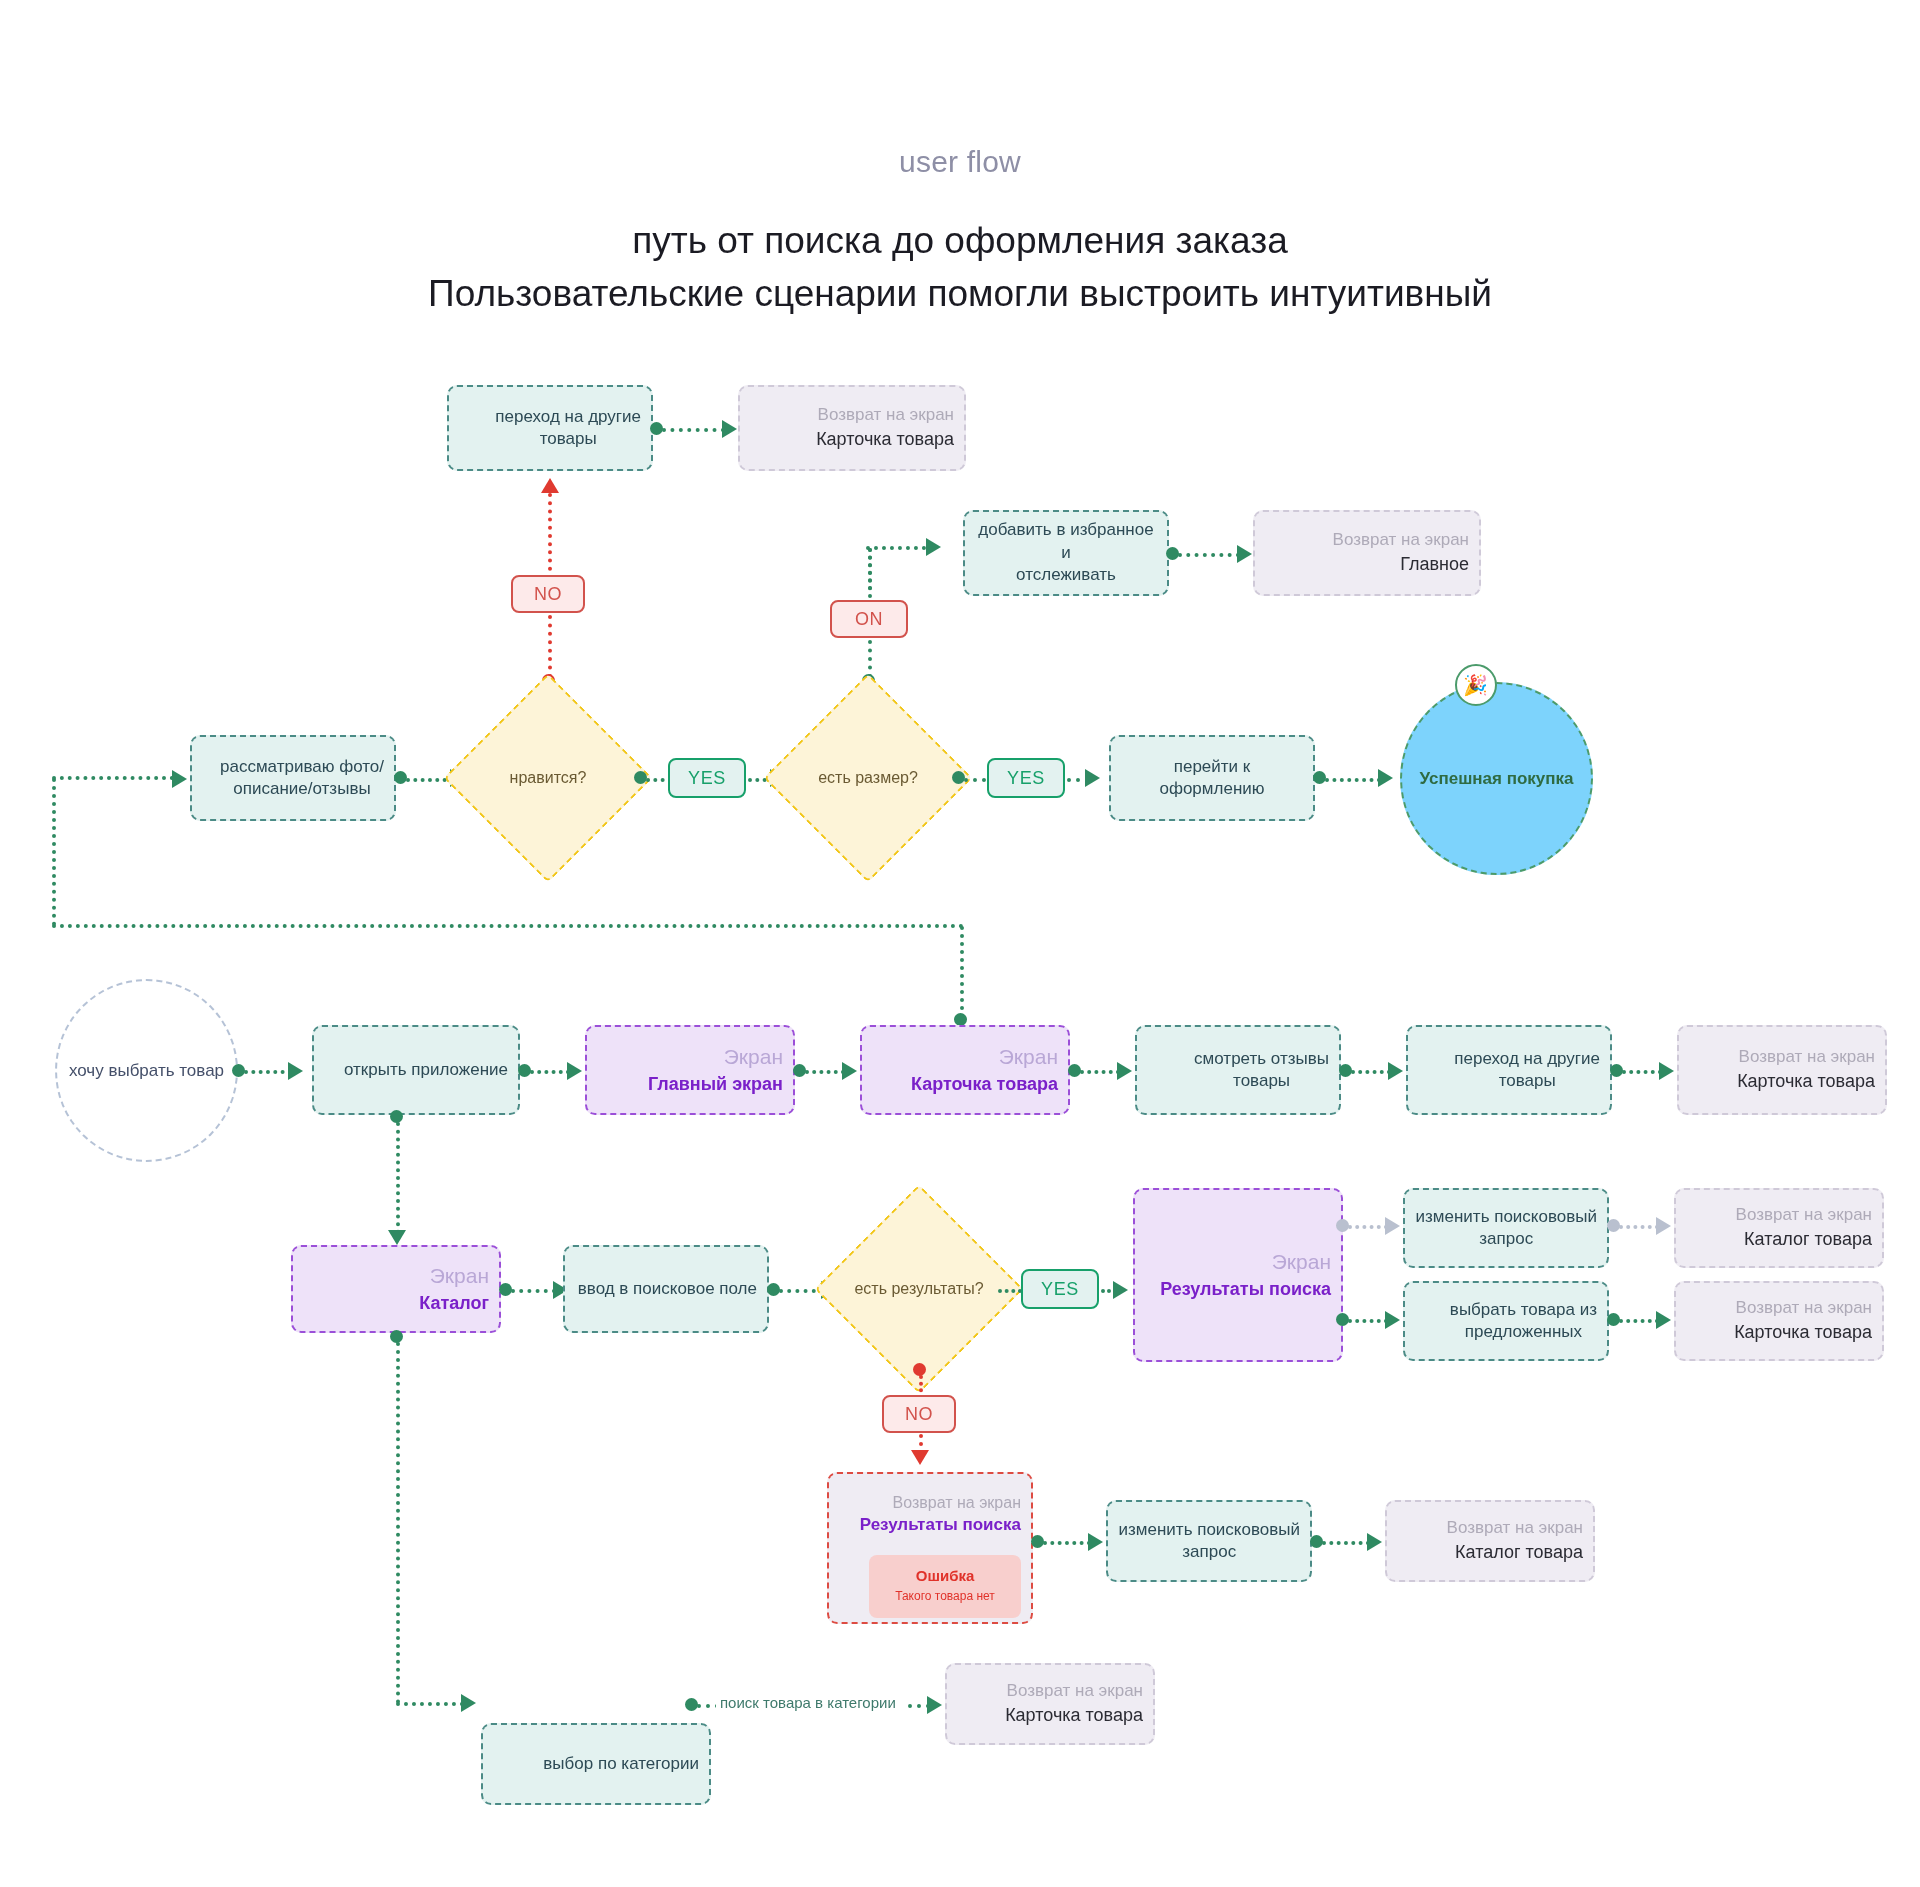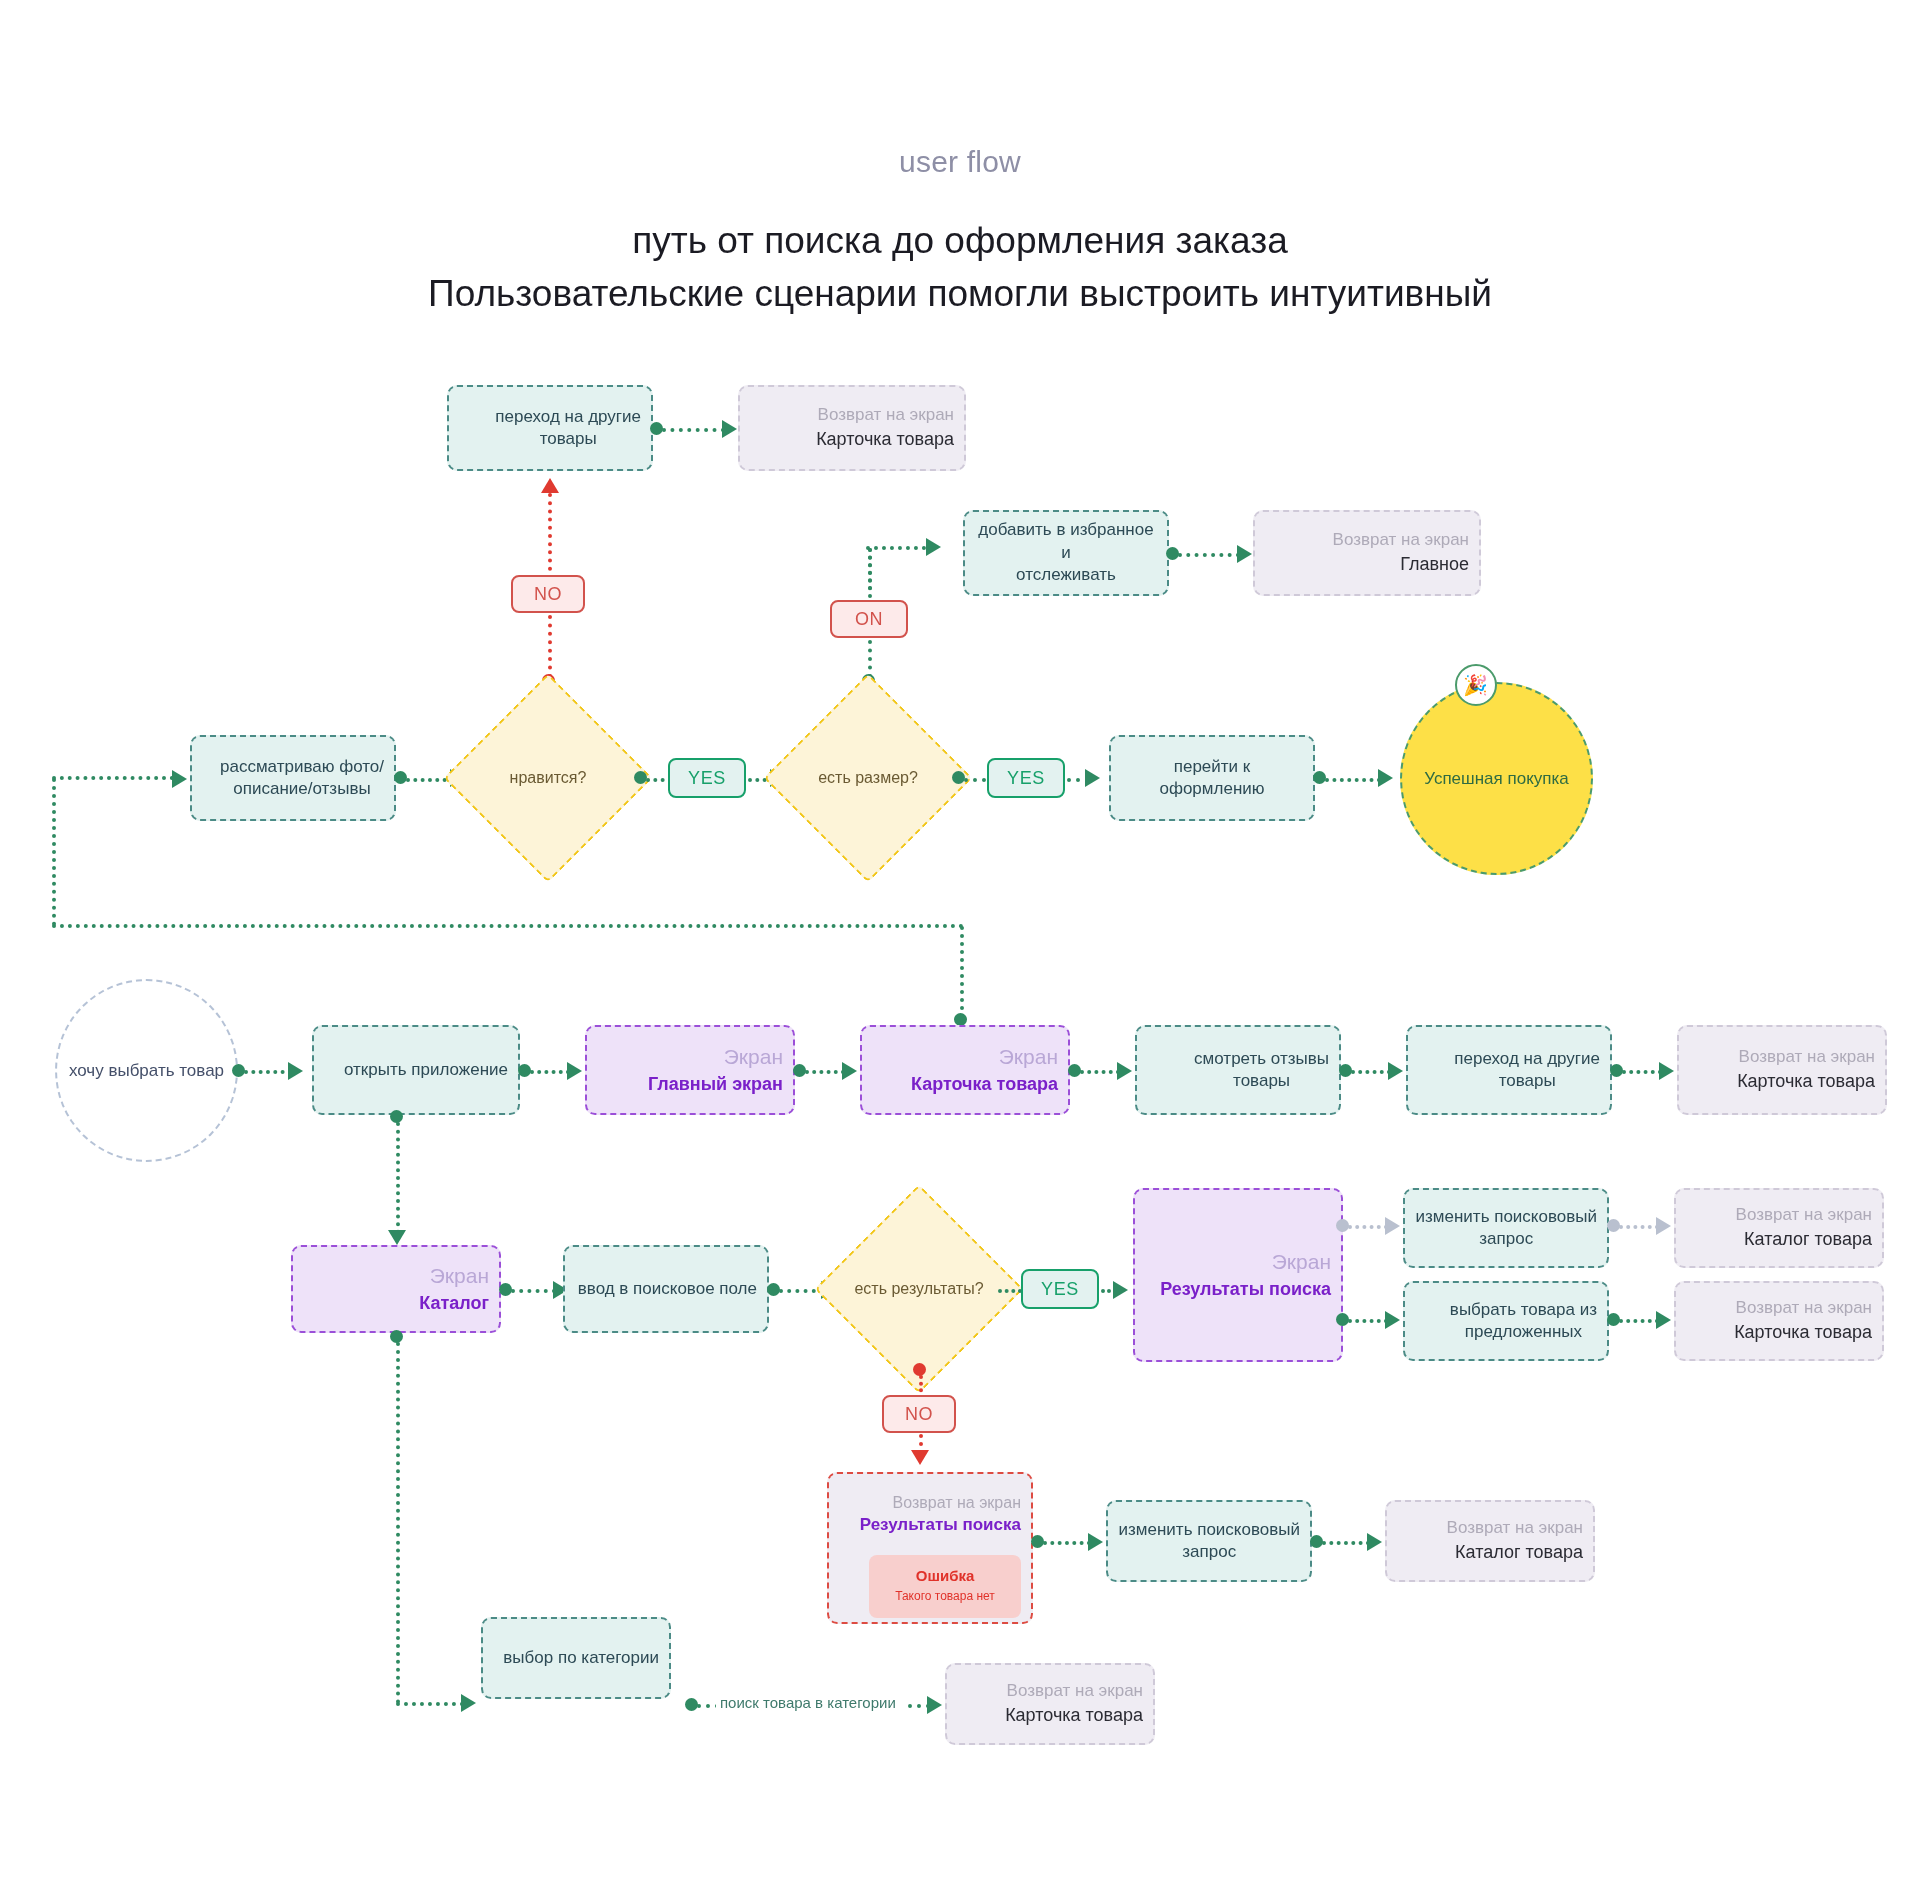--- a/index.html
+++ b/index.html
@@ -82,21 +82,21 @@
     font-size: 16px; color: #6a5a33; text-align: center;
   }
 
   
   .circle {
     position: absolute; border-radius: 50%;
     display: flex; align-items: center; justify-content: center;
     text-align: center; font-size: 17px;
   }
   .c-start { border: 2px dashed #b5c2d6; background: #fff; color: #45506a; }
-  .c-end   { border: 2px dashed #4b9b6b; background: #fde047; color: #2f6b42; }
+  .c-end   { border: 2px dashed #4b9b6b; background: #7dd3fc; color: #2f6b42; font-weight: bold; }
   .badge-emoji {
     position: absolute; width: 42px; height: 42px; border-radius: 50%;
     background: #fff; border: 2px solid #4b9b6b;
     display: flex; align-items: center; justify-content: center;
     font-size: 20px; line-height: 1;
   }
 
   
   .chip {
     position: absolute; display: flex; align-items: center; justify-content: center;
@@ -410,21 +410,21 @@
   <div class="node n-return" style="left:1385px; top:1500px; width:210px; height:82px;">
     <span class="sub">Возврат на экран</span>
     <span class="main">Каталог товара</span>
   </div>
 
   <span class="dot" style="left:390px; top:1330px;"></span>
   <span class="v-line" style="left:396px; top:1342px; height:362px;"></span>
   <span class="h-line" style="left:396px; top:1702px; width:68px;"></span>
   <span class="arrow right" style="left:461px; top:1694px;"></span>
 
-  <div class="node n-action" style="left:481px; top:1617px; width:190px; height:82px;">
+  <div class="node n-action" style="left:481px; top:1723px; width:230px; height:82px;">
     <span>выбор по категории</span>
   </div>
 
   <span class="dot" style="left:685px; top:1698px;"></span>
   <span class="h-line" style="left:697px; top:1704px; width:22px;"></span>
   <div class="edge-label" style="left:716px; top:1694px;">
     <span>поиск товара в категории</span>
   </div>
   <span class="h-line" style="left:908px; top:1704px; width:22px;"></span>
   <span class="arrow right" style="left:927px; top:1696px;"></span>

